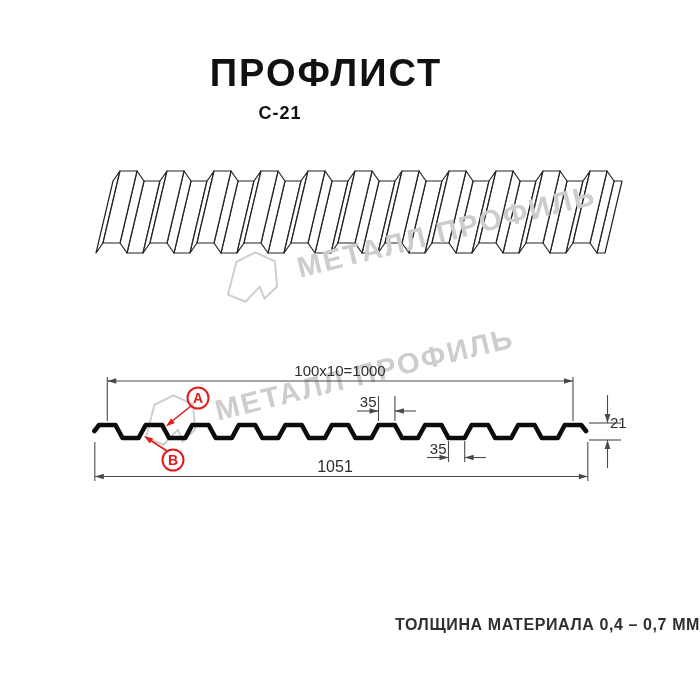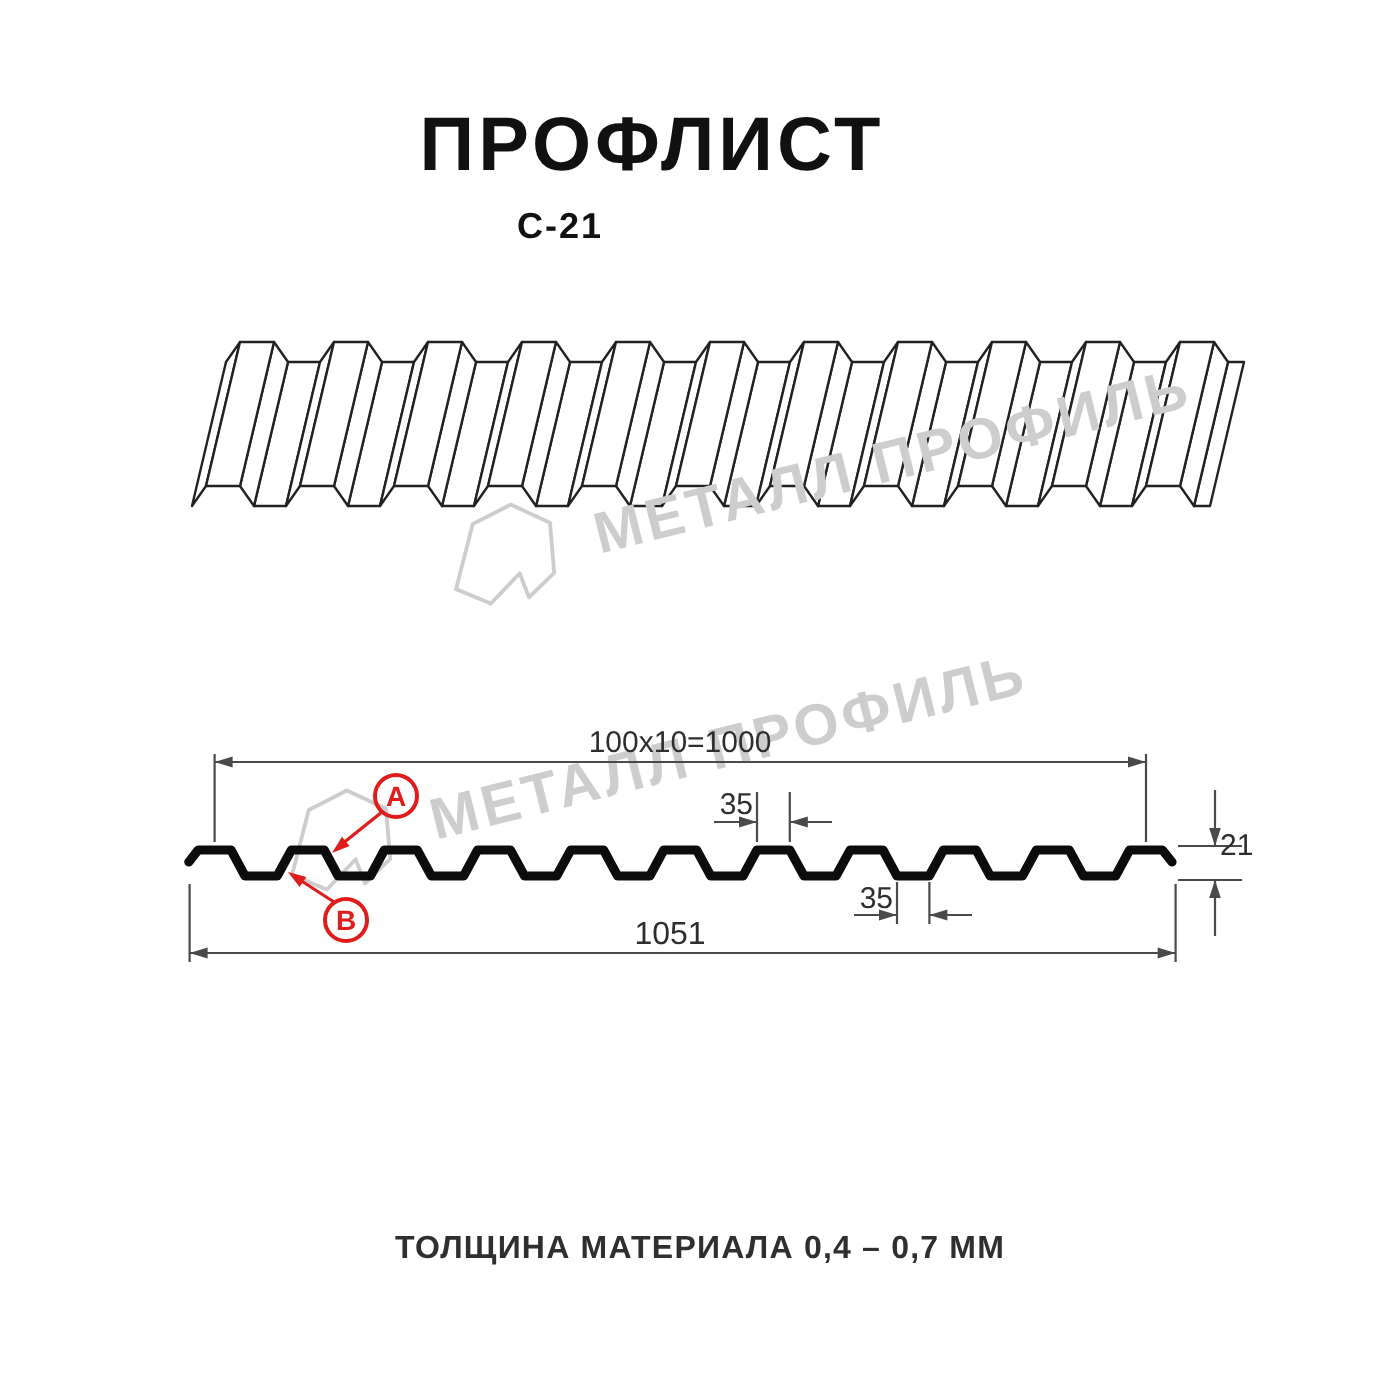--- a/index.html
+++ b/index.html
@@ -9,21 +9,21 @@
   }
   .title{
     position:absolute;left:0;top:52px;width:652px;text-align:center;
     font-size:38px;font-weight:800;letter-spacing:2px;color:#111111;
   }
   .subtitle{
     position:absolute;left:0;top:103px;width:560px;text-align:center;
     font-size:18px;font-weight:700;letter-spacing:1px;color:#111111;
   }
   .footer{
-    position:absolute;left:0;top:616px;width:700px;text-align:center;
+    position:absolute;left:0;top:616px;width:700px;text-align:right;
     font-size:16px;font-weight:700;letter-spacing:0.6px;color:#2f2f2f;
   }
   .watermark{
     position:absolute;display:flex;align-items:center;gap:14px;height:70px;
     transform:rotate(-14deg);transform-origin:left center;pointer-events:none;
   }
   .wm-text{
     font-size:29px;font-weight:700;letter-spacing:2px;color:#cdcdcd;white-space:nowrap;
   }
   .wm1{left:222px;top:252px;}

